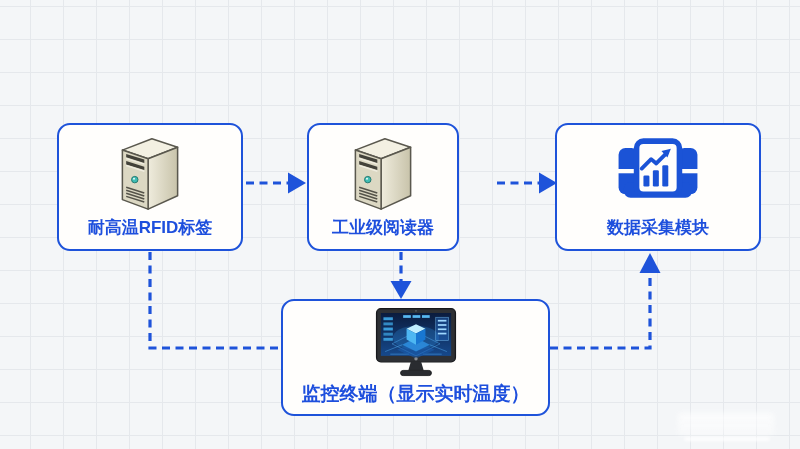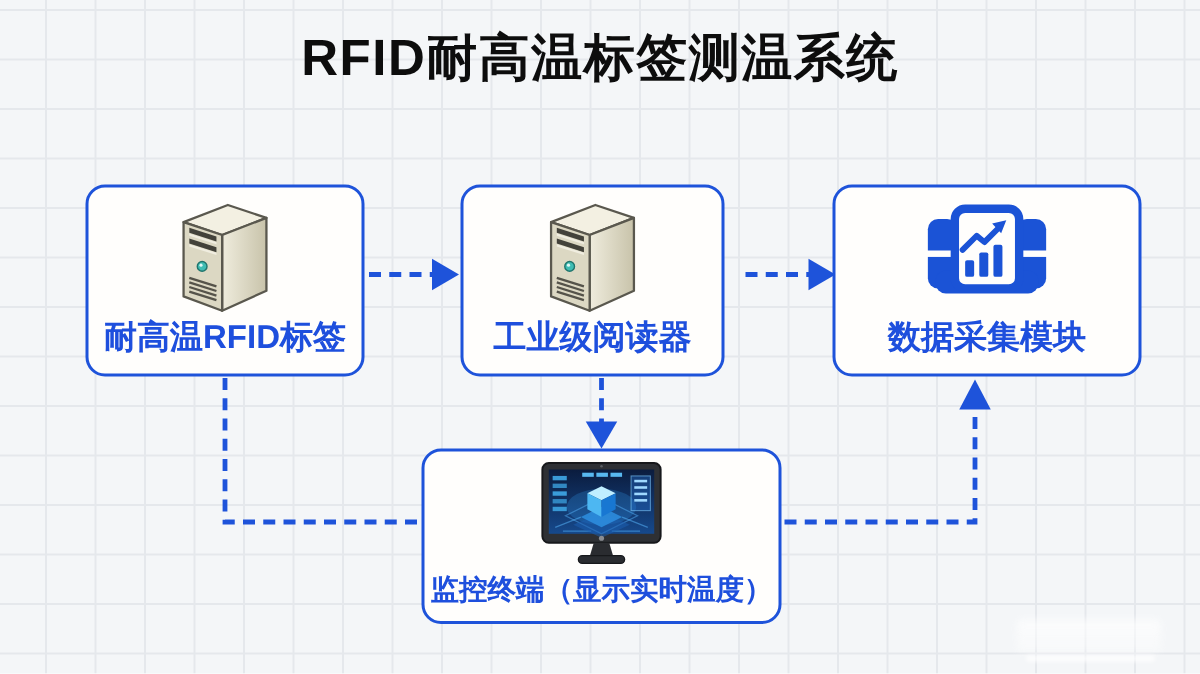--- a/index.html
+++ b/index.html
@@ -38,45 +38,44 @@
   .node{
     position:absolute;
     background:var(--box-bg);
     border:2.5px solid var(--accent);
     border-radius:13px;
     display:flex;flex-direction:column;align-items:center;
     justify-content:flex-end;
   }
   .node .icon{flex:1;display:flex;align-items:center;justify-content:center;width:100%;}
   .node .label{
-    color:#1e4fdd;font-weight:700;font-size:22px;
+    color:#1e4fdd;font-weight:700;font-size:17px;
     white-space:nowrap;line-height:1;
     padding-bottom:13px;letter-spacing:0;
   }
   .node-tag{left:57px;top:123px;width:186px;height:128px;}
-  .node-reader{left:307px;top:123px;width:176px;height:128px;}
+  .node-reader{left:307px;top:123px;width:152px;height:128px;}
   .node-daq{left:555px;top:123px;width:206px;height:128px;}
-  .node-terminal{left:281px;top:299px;width:240px;height:117px;}
+  .node-terminal{left:281px;top:299px;width:269px;height:117px;}
   .node-terminal .label{padding-bottom:11px;font-size:19px;}
   .watermark{
     position:absolute;right:26px;bottom:14px;width:96px;height:22px;
     background:linear-gradient(rgba(255,255,255,.85),rgba(255,255,255,.45));
     filter:blur(2.5px);border-radius:3px;opacity:.8;
   }
   .watermark-line{
     position:absolute;right:30px;bottom:8px;width:86px;height:4px;
     background:rgba(255,255,255,.8);filter:blur(1.5px);border-radius:2px;
   }
 </style>
 </head>
 <body>
 
 <div class="canvas">
 
-  <h1 class="title">RFID耐高温标签测温系统</h1>
 
   <svg class="connectors" viewBox="0 0 800 449">
     <g>
       <line class="dash" x1="246" y1="183" x2="290" y2="183"></line>
       <polygon class="head" points="288,172.5 288,193.5 306,183"></polygon>
     </g>
     <g>
       <line class="dash" x1="497" y1="183" x2="541" y2="183"></line>
       <polygon class="head" points="539,172.5 539,193.5 557,183"></polygon>
     </g>

